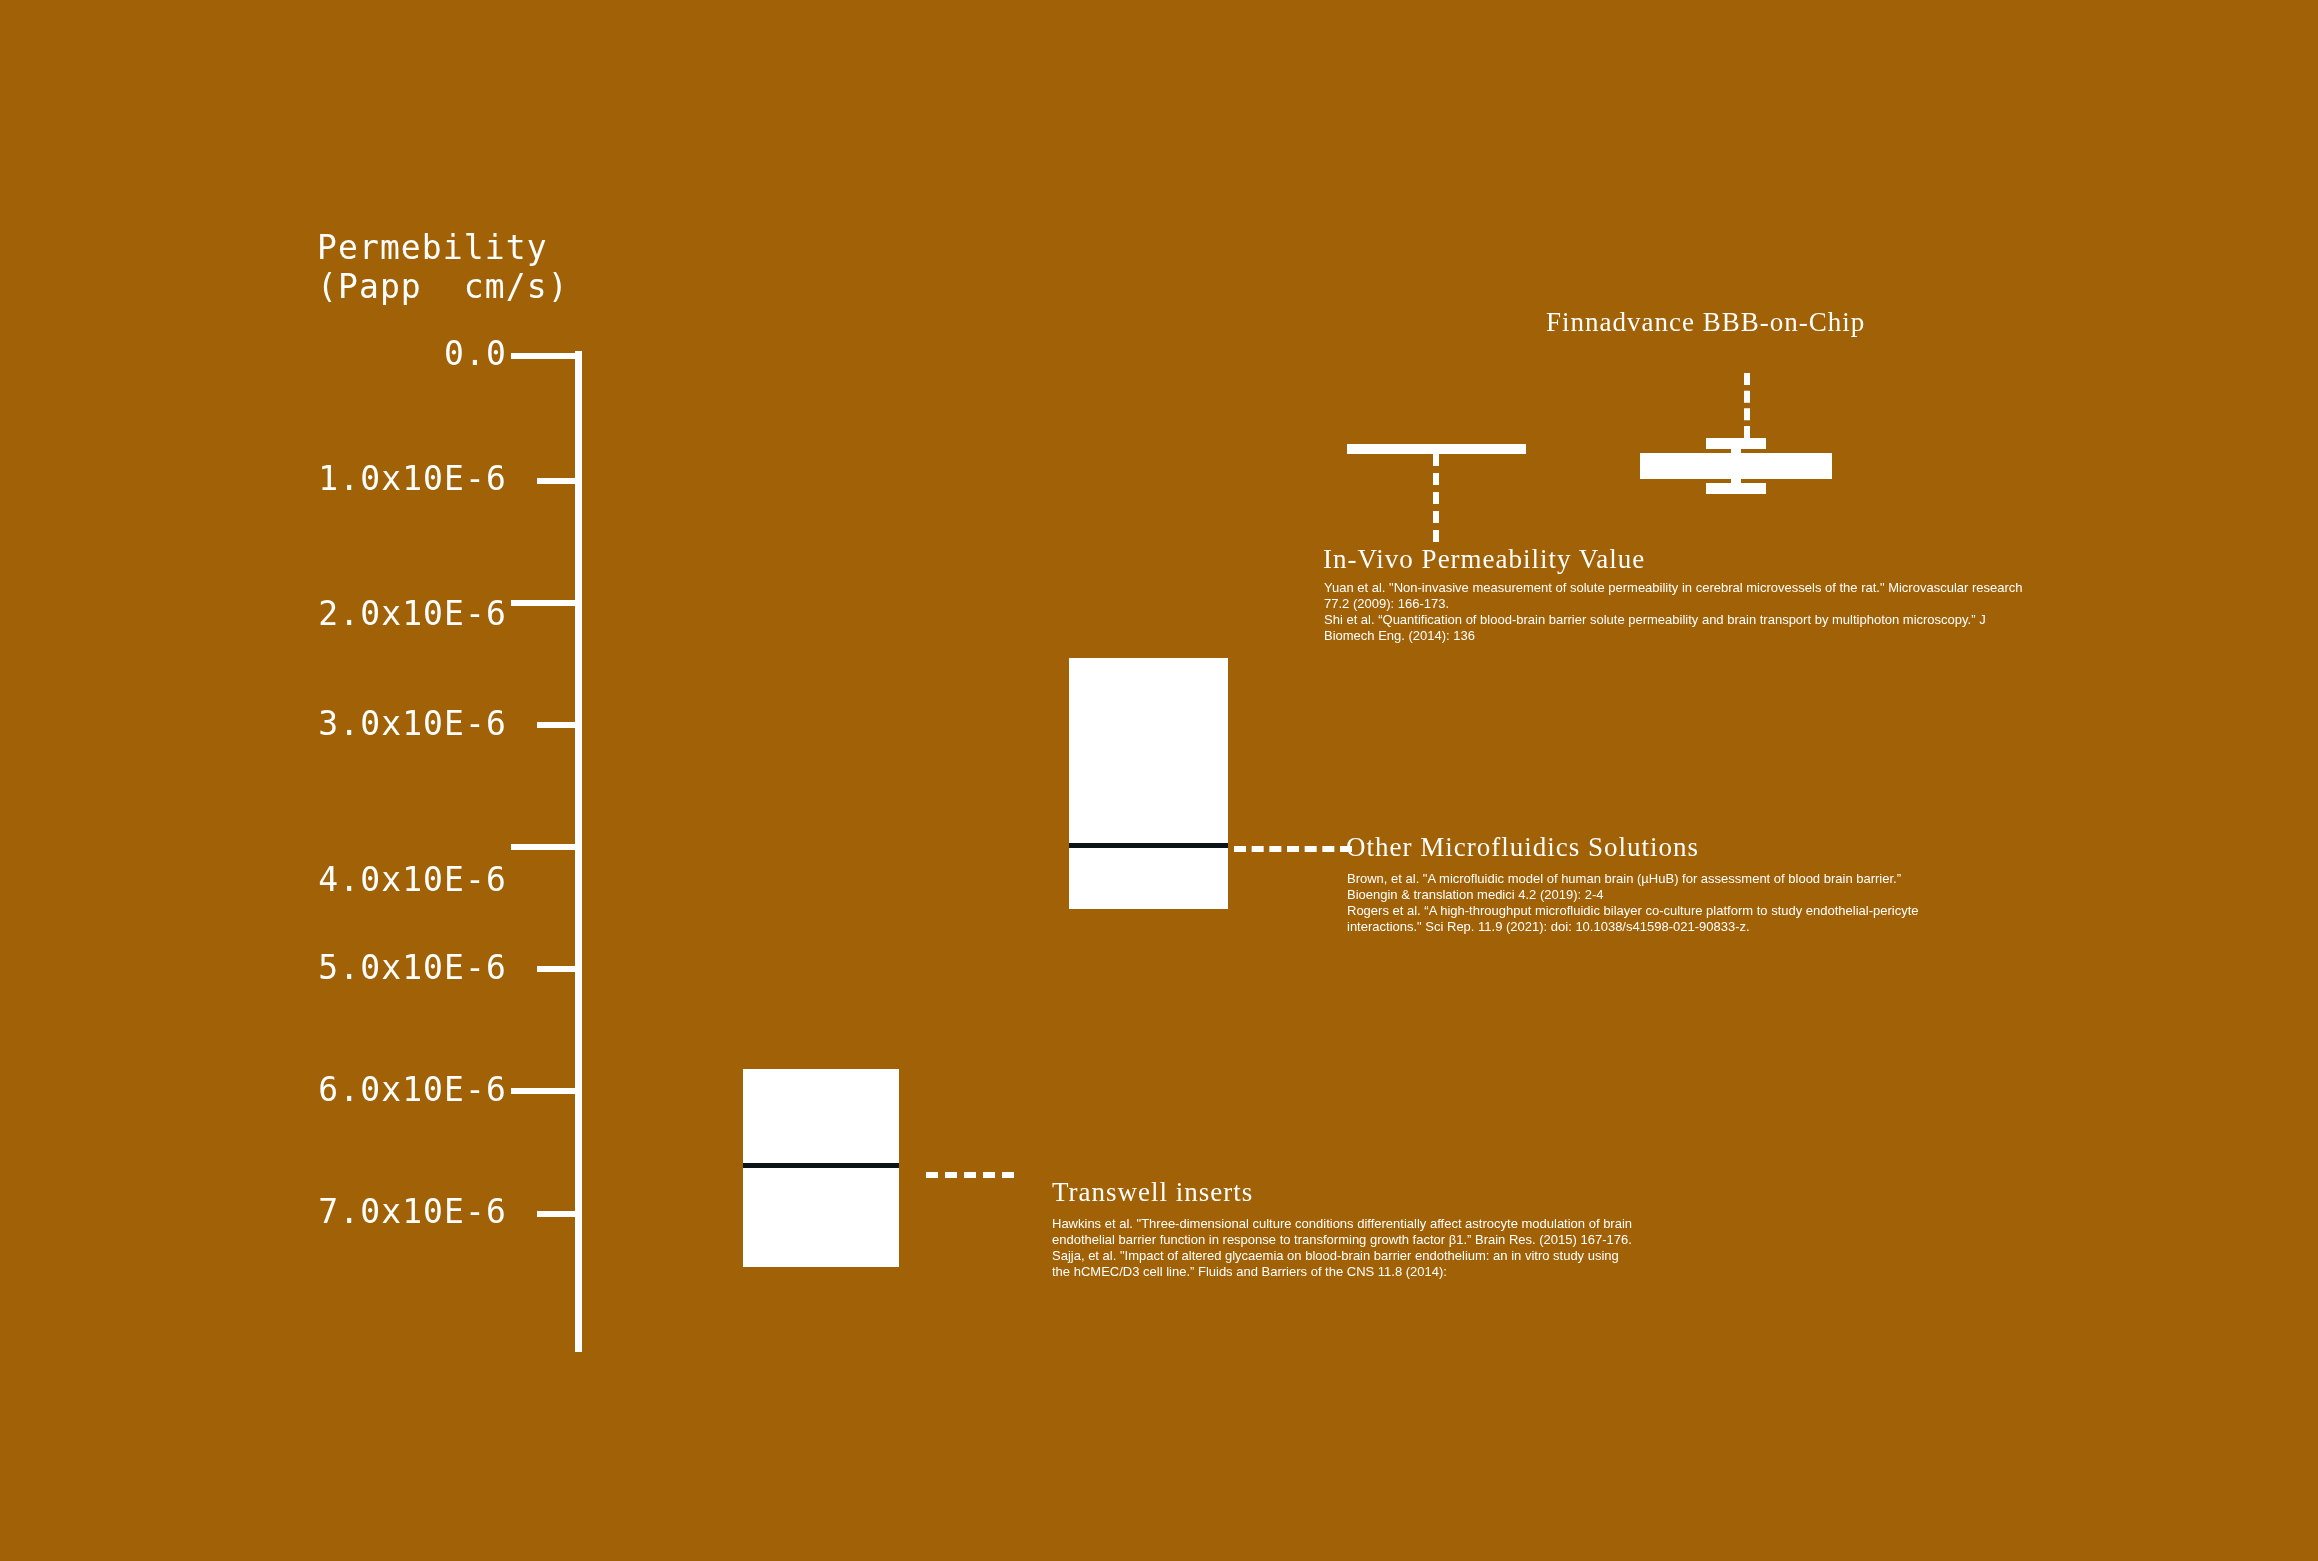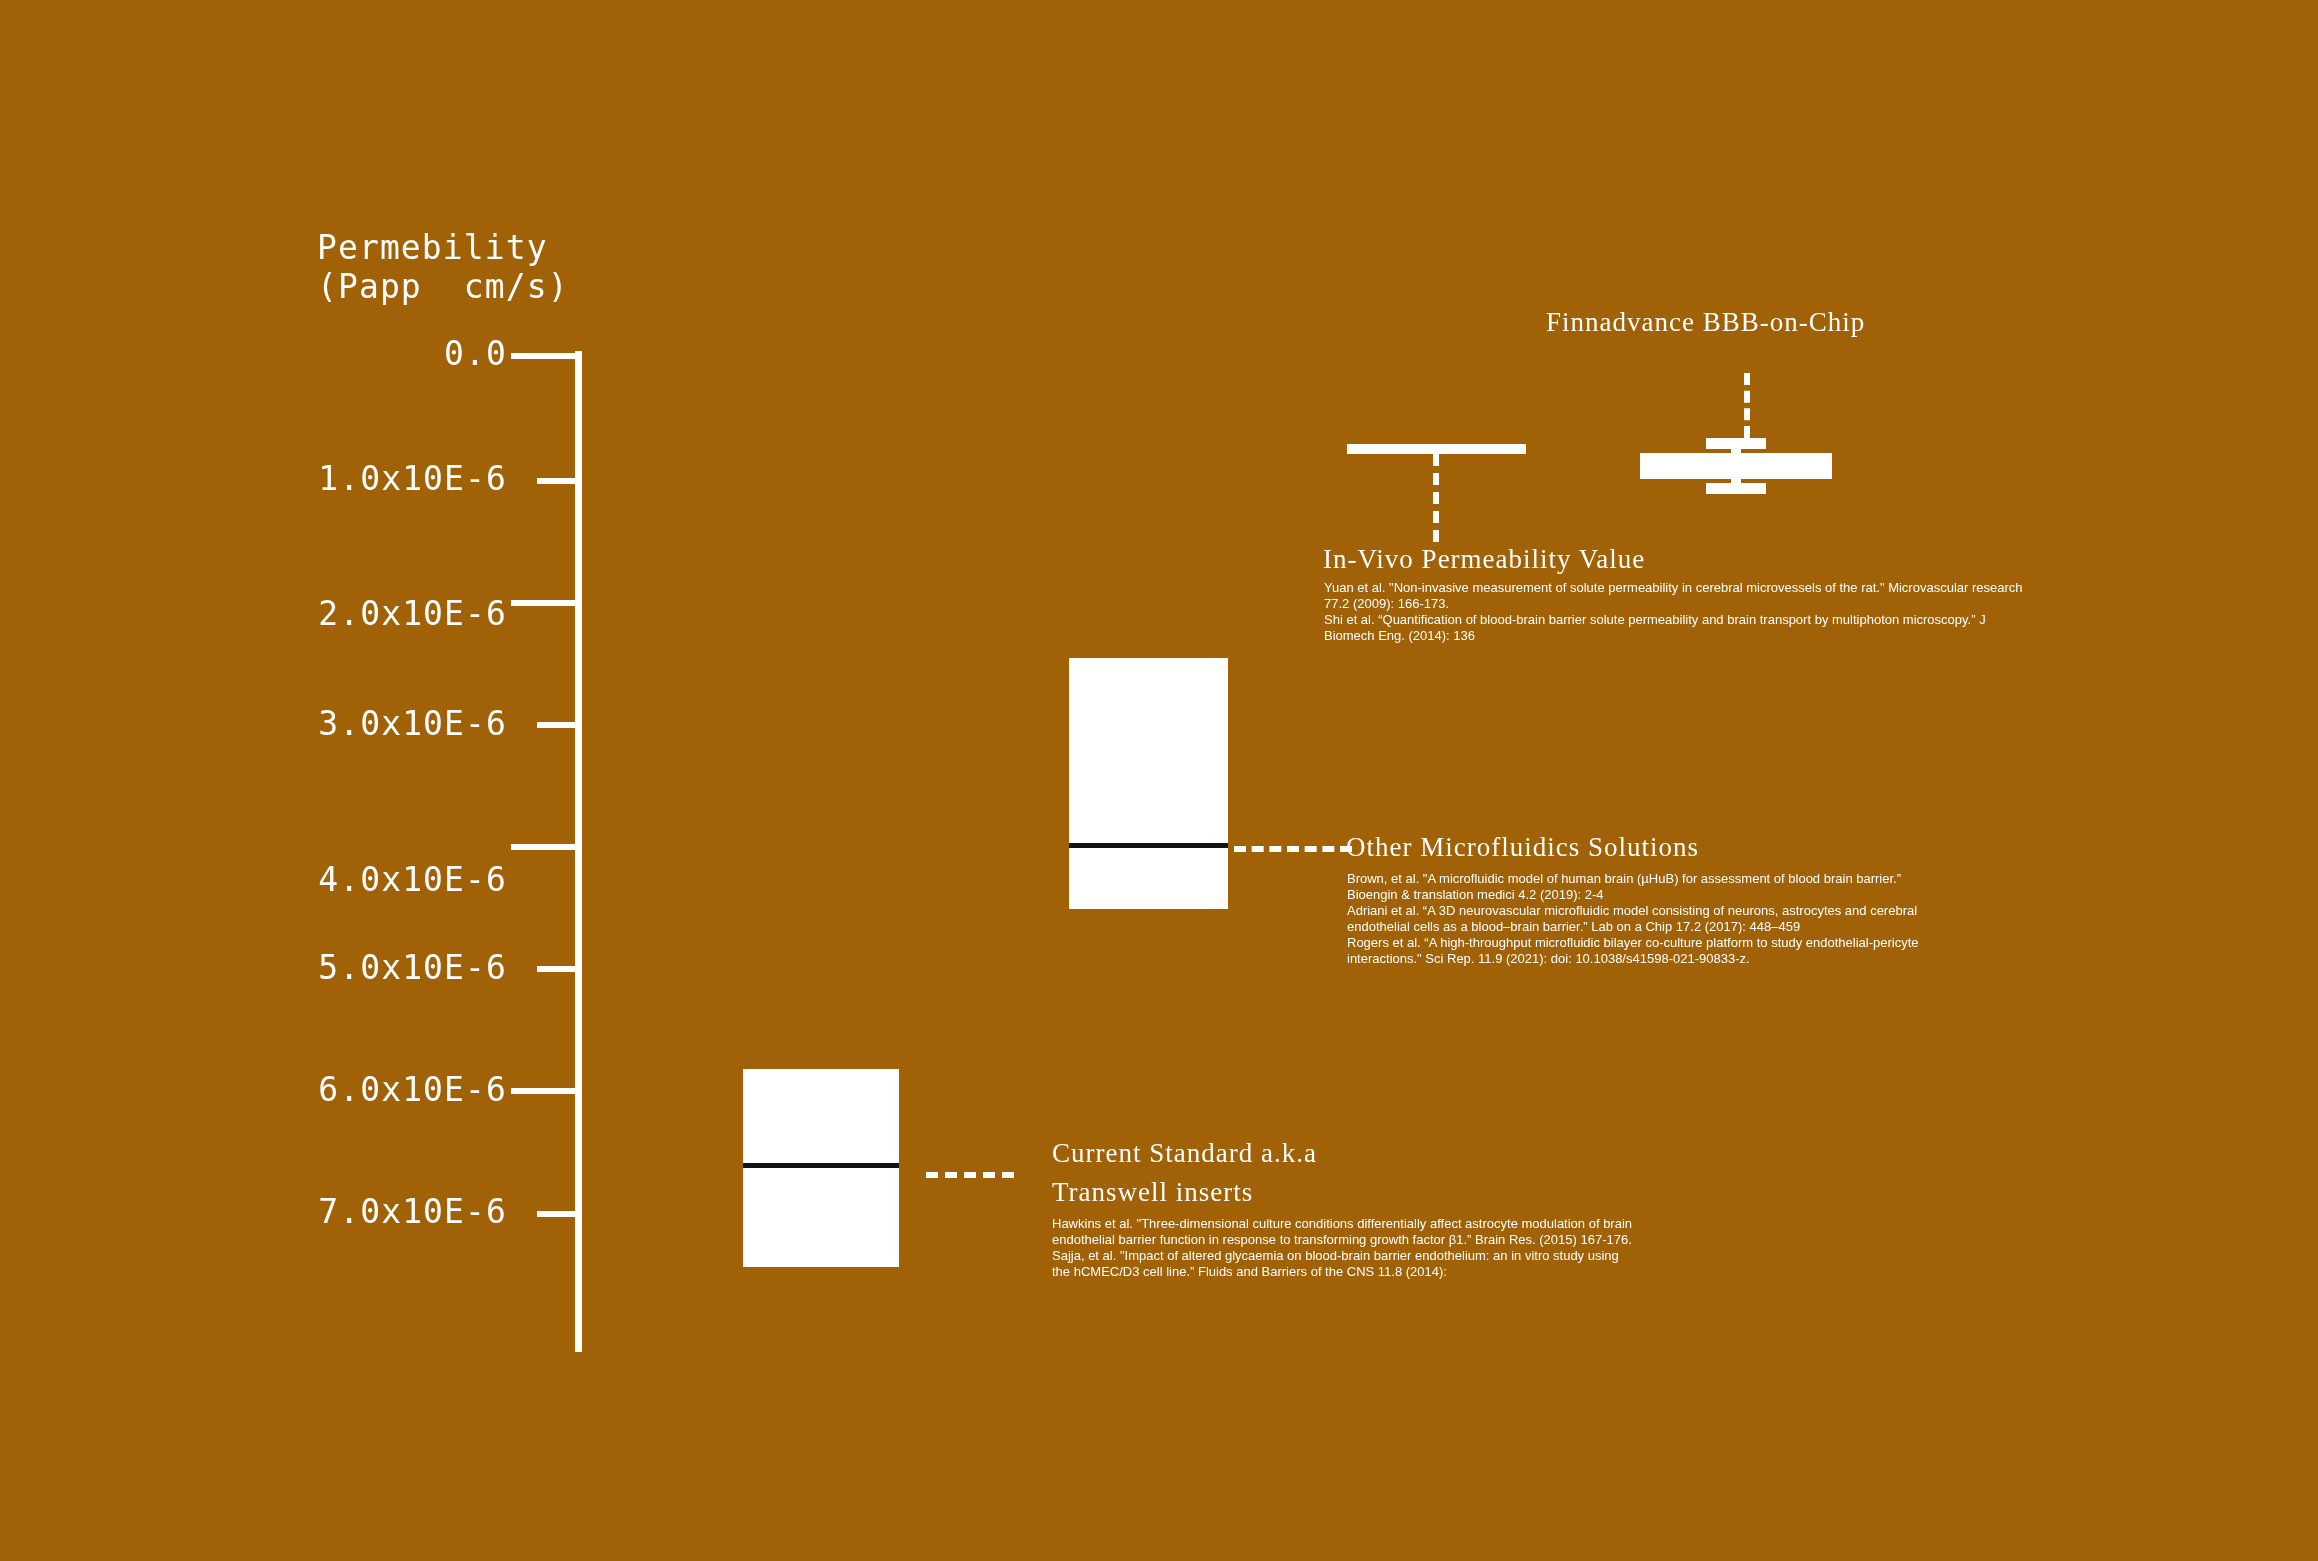--- a/index.html
+++ b/index.html
@@ -178,28 +178,27 @@
     <p>Shi et al. “Quantification of blood-brain barrier solute permeability and brain transport by multiphoton microscopy.” J Biomech Eng. (2014): 136</p>
   </div>
 
   <div class="boxmark" style="left:1069px; top:658px; width:159px; height:251px;">
     <div class="median" style="top:185px;"></div>
   </div>
   <div class="leader-h" style="left:1234px; top:846px; width:118px;"></div>
   <div class="anno-title" style="left:1346px; top:828px;">Other Microfluidics Solutions</div>
   <div class="refs" style="left:1347px; top:871px; width:580px;">
     <p>Brown, et al. "A microfluidic model of human brain (µHuB) for assessment of blood brain barrier.” Bioengin &amp; translation medici 4.2 (2019): 2-4</p>
-    <p>Adriani et al. “A 3D neurovascular microfluidic model consisting of neurons, astrocytes and cerebral endothelial cells as a blood–brain barrier.” Lab on a Chip 17.2 (2017): 448–459</p>
     <p>Rogers et al. “A high-throughput microfluidic bilayer co-culture platform to study endothelial-pericyte interactions." Sci Rep. 11.9 (2021): doi: 10.1038/s41598-021-90833-z.</p>
   </div>
 
   <div class="boxmark" style="left:743px; top:1069px; width:156px; height:198px;">
     <div class="median" style="top:94px;"></div>
   </div>
   <div class="leader-h" style="left:926px; top:1172px; width:88px;"></div>
-  <div class="anno-title" style="left:1052px; top:1134px;"><span>Current Standard a.k.a</span><br><span>Transwell inserts</span></div>
+  <div class="anno-title" style="left:1052px; top:1134px;"><br><span>Transwell inserts</span></div>
   <div class="refs" style="left:1052px; top:1216px; width:588px;">
     <p>Hawkins et al. "Three-dimensional culture conditions differentially affect astrocyte modulation of brain endothelial barrier function in response to transforming growth factor β1.” Brain Res. (2015) 167-176.</p>
     <p>Sajja, et al. "Impact of altered glycaemia on blood-brain barrier endothelium: an in vitro study using the hCMEC/D3 cell line.” Fluids and Barriers of the CNS 11.8 (2014):</p>
   </div>
 
 </div>
 
 
 </body></html>

